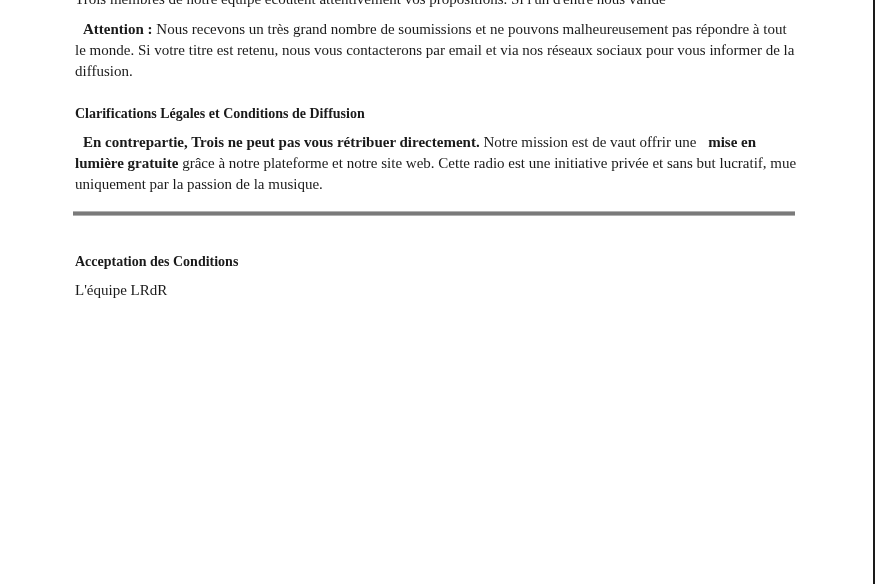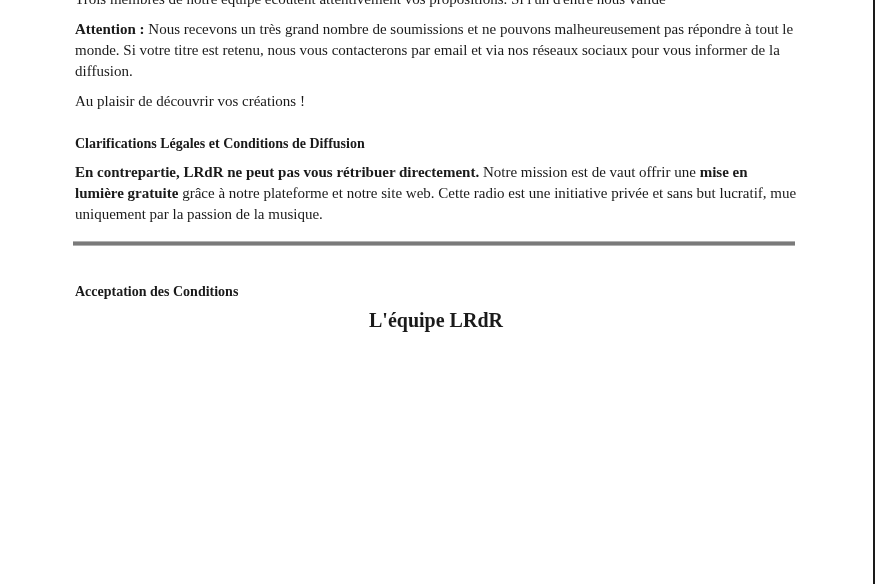--- a/index.html
+++ b/index.html
@@ -42,46 +42,44 @@
     }
     .divider {
       height: 3px;
       background: #7a7a7a;
       border-top: 1px solid #b0b0b0;
       border-bottom: 1px solid #b0b0b0;
       margin: 16px 0 34px -2px;
       width: 722px;
     }
     .sig {
-      font-weight: bold;
-      font-size: 20px;
-      text-align: center;
+      font-weight: normal;
+      font-size: 15px;
     }
-    b { font-weight: bold; }
+    b { font-weight: bold; margin-left: 8px; }
   </style>
 </head>
 <body>
 
 <div class="right-border"></div>
 
 <div class="page">
 
   <p>
     <span>Trois membres de notre équipe écoutent attentivement vos propositions. Si l'un d'entre nous valide</span><br>
   </p>
 
   <p><b>Attention :</b><span> Nous recevons un très grand nombre de soumissions et ne pouvons malheureusement pas répondre à tout le monde. Si votre titre est retenu, nous vous contacterons par email et via nos réseaux sociaux pour vous informer de la diffusion.</span></p>
 
-  <p>Au plaisir de découvrir vos créations !</p>
 
   <h2>Clarifications Légales et Conditions de Diffusion</h2>
 
 
 
-  <p><b>En contrepartie, LRdR ne peut pas vous rétribuer directement.</b><span> Notre mission est de vaut offrir une </span><b>mise en lumière gratuite</b><span> grâce à notre plateforme et notre site web. Cette radio est une initiative privée et sans but lucratif, mue uniquement par la passion de la musique.</span></p>
+  <p><b>En contrepartie, Trois ne peut pas vous rétribuer directement.</b><span> Notre mission est de vaut offrir une </span><b>mise en lumière gratuite</b><span> grâce à notre plateforme et notre site web. Cette radio est une initiative privée et sans but lucratif, mue uniquement par la passion de la musique.</span></p>
 
   <div class="divider"></div>
 
   <h2 style="margin-top:0;">Acceptation des Conditions</h2>
 
 
 
 
   <p class="sig">L'équipe LRdR</p>
 

